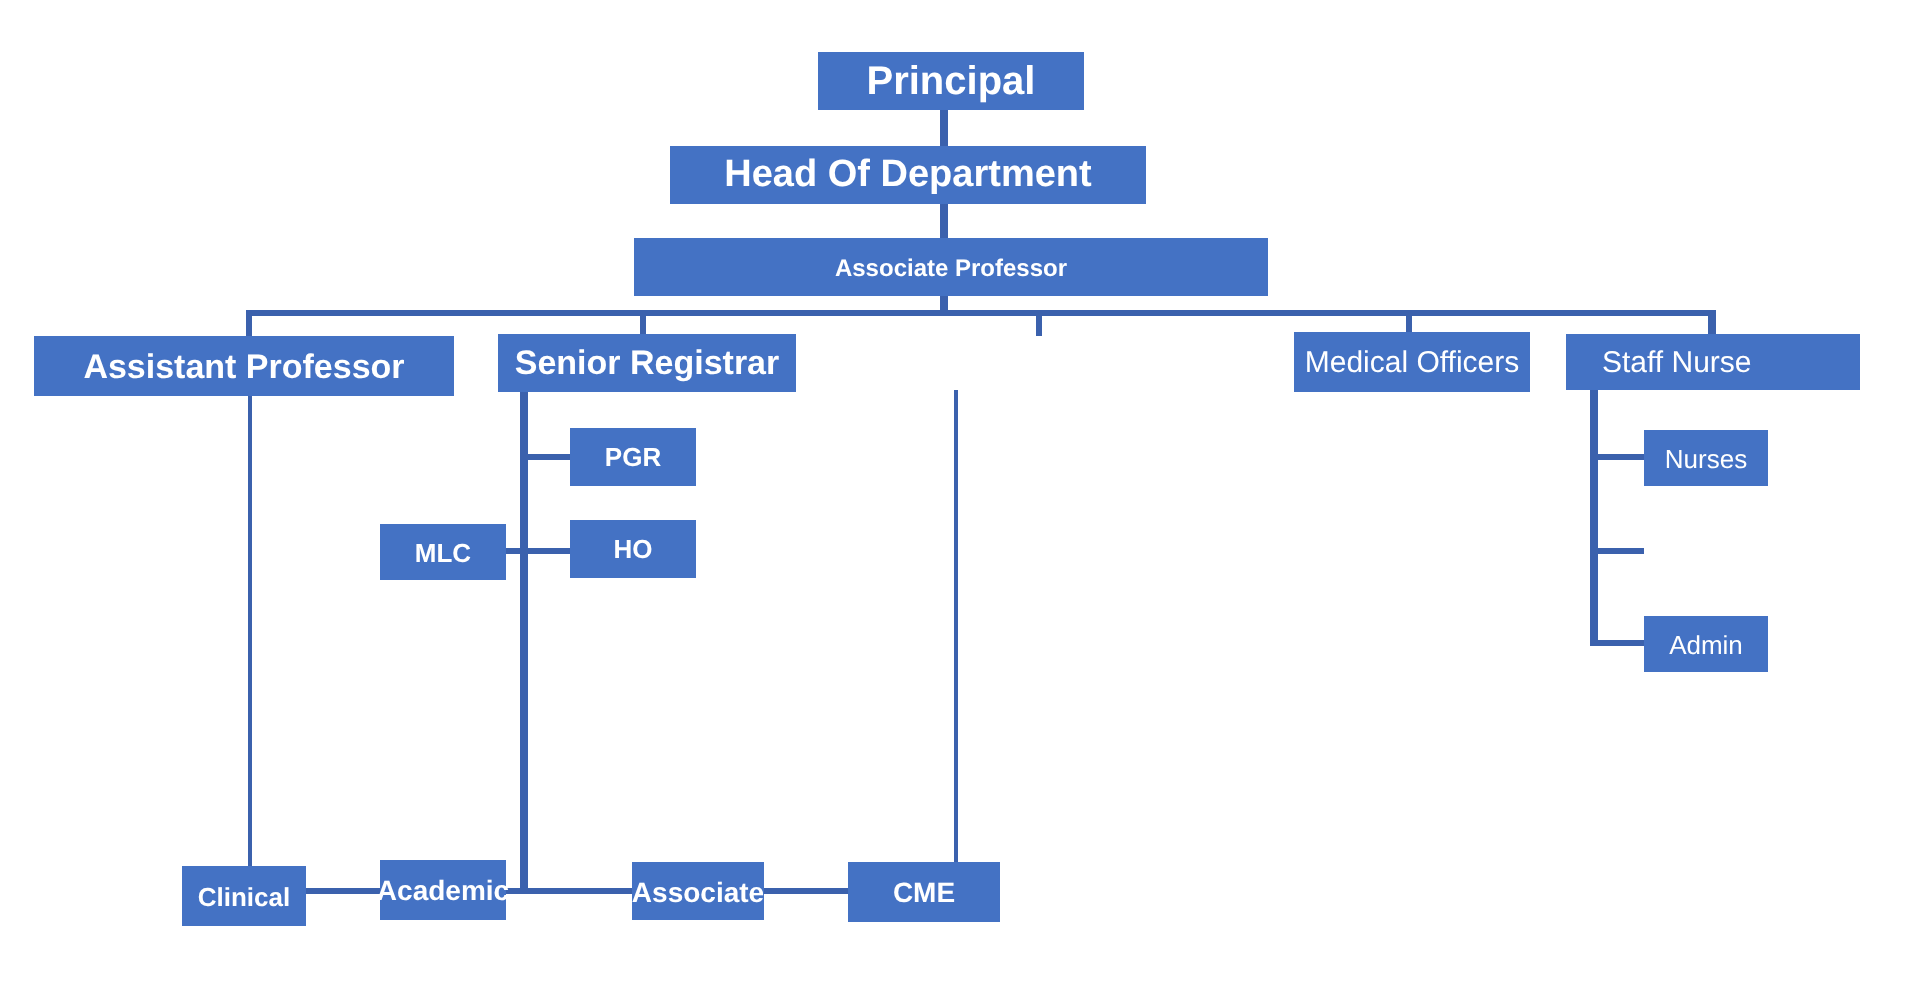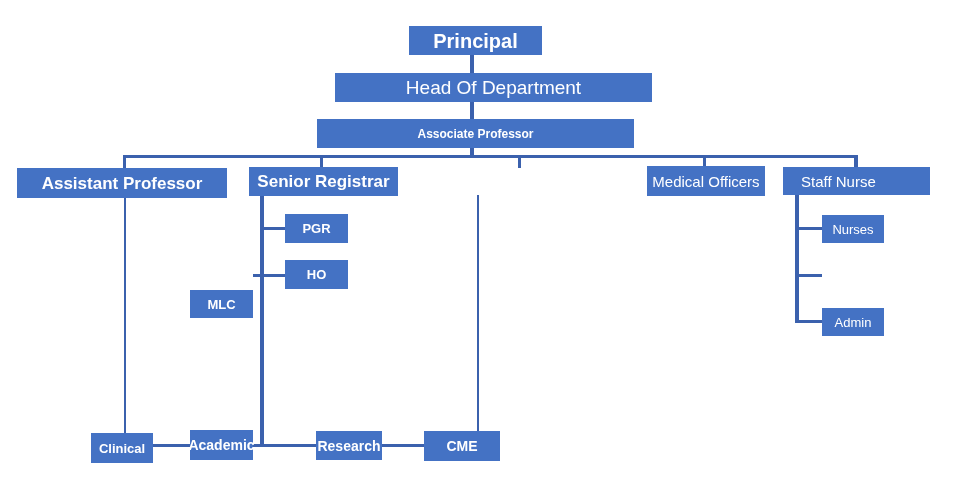--- a/index.html
+++ b/index.html
@@ -55,34 +55,34 @@
 
   <div class="line" style="left:797px; top:227px; width:25px; height:3px;"></div>
   <div class="line" style="left:797px; top:274px; width:25px; height:3px;"></div>
   <div class="line" style="left:797px; top:320px; width:25px; height:3px;"></div>
 
   <div class="line" style="left:153px; top:444px; width:37px; height:3px;"></div>
   <div class="line" style="left:253px; top:444px; width:63px; height:3px;"></div>
   <div class="line" style="left:382px; top:444px; width:42px; height:3px;"></div>
 
   <div class="node" style="left:409px; top:26px; width:133px; height:29px; font-size:20px; font-weight:700;">Principal</div>
-  <div class="node" style="left:335px; top:73px; width:317px; height:29px; font-size:19px; font-weight:400;">Head Of Department</div>
+  <div class="node" style="left:335px; top:73px; width:238px; height:29px; font-size:19px; font-weight:700;">Head Of Department</div>
   <div class="node" style="left:317px; top:119px; width:317px; height:29px; font-size:12px; font-weight:700;">Associate Professor</div>
 
   <div class="node" style="left:17px; top:168px; width:210px; height:30px; font-size:17px; font-weight:600;">Assistant Professor</div>
   <div class="node" style="left:249px; top:167px; width:149px; height:29px; font-size:17px; font-weight:600;">Senior Registrar</div>
   <div class="node" style="left:647px; top:166px; width:118px; height:30px; font-size:15px; font-weight:400;">Medical Officers</div>
   <div class="node align-left" style="left:783px; top:167px; width:147px; height:28px; font-size:15px; font-weight:400;">Staff Nurse</div>
 
   <div class="node" style="left:285px; top:214px; width:63px; height:29px; font-size:13px; font-weight:600;">PGR</div>
-  <div class="node" style="left:190px; top:262px; width:63px; height:28px; font-size:13px; font-weight:600;margin-top:28px;">MLC</div>
+  <div class="node" style="left:190px; top:262px; width:63px; height:28px; font-size:13px; font-weight:600;">MLC</div>
   <div class="node" style="left:285px; top:260px; width:63px; height:29px; font-size:13px; font-weight:700;">HO</div>
 
   <div class="node" style="left:822px; top:215px; width:62px; height:28px; font-size:13px; font-weight:400;">Nurses</div>
   <div class="node" style="left:822px; top:262px; width:62px; height:28px; font-size:13px; font-weight:400;margin-top:46px;">Tech</div>
   <div class="node" style="left:822px; top:308px; width:62px; height:28px; font-size:13px; font-weight:400;">Admin</div>
 
   <div class="node" style="left:91px; top:433px; width:62px; height:30px; font-size:13px; font-weight:600;">Clinical</div>
   <div class="node" style="left:190px; top:430px; width:63px; height:30px; font-size:14px; font-weight:600;">Academic</div>
-  <div class="node" style="left:316px; top:431px; width:66px; height:29px; font-size:14px; font-weight:600;">Research</div>
+  <div class="node" style="left:316px; top:431px; width:66px; height:29px; font-size:14px; font-weight:600;">Associate</div>
   <div class="node" style="left:424px; top:431px; width:76px; height:30px; font-size:14px; font-weight:600;">CME</div>
 
 </div>
 
 </body></html>

